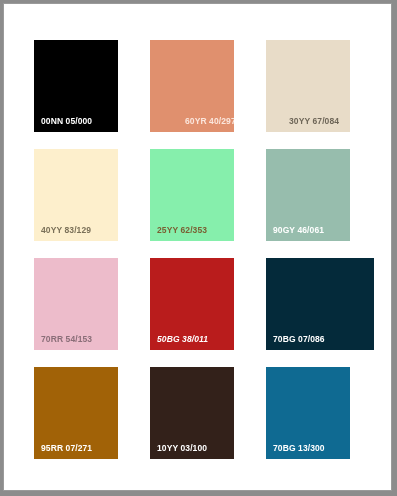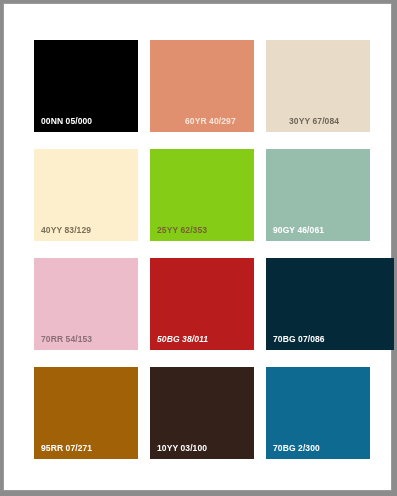--- a/index.html
+++ b/index.html
@@ -31,21 +31,21 @@
     width: 329px;
     height: 420px;
     display: grid;
     grid-template-columns: repeat(3, 92px);
     grid-template-rows: repeat(4, 92px);
     column-gap: 24px;
     row-gap: 17px;
   }
   .swatch {
     position: relative;
-    width: 104px;
+    width: 84px;
     height: 92px;
     overflow: hidden;
   }
   .swatch-label {
     position: absolute;
     left: 7px;
     bottom: 7px;
     font-size: 8.5px;
     font-weight: bold;
     letter-spacing: 0.1px;
@@ -63,21 +63,21 @@
       </div>
       <div class="swatch" style="background: rgb(224, 144, 110);">
         <span class="swatch-label" style="color: rgb(251, 230, 220); padding-left: 28px;">60YR 40/297</span>
       </div>
       <div class="swatch" style="background: rgb(232, 220, 200);">
         <span class="swatch-label" style="color: rgb(110, 102, 88); margin-left: 16px;">30YY 67/084</span>
       </div>
       <div class="swatch" style="background: rgb(253, 239, 204);">
         <span class="swatch-label" style="color: rgb(122, 112, 88);">40YY 83/129</span>
       </div>
-      <div class="swatch" style="background: #84cc16;">
+      <div class="swatch" style="background: #86efac;">
         <span class="swatch-label" style="color: rgb(122, 95, 51);">25YY 62/353</span>
       </div>
       <div class="swatch" style="background: rgb(151, 189, 173);">
         <span class="swatch-label" style="color: rgb(255, 255, 255); margin-top: 16px;">90GY 46/061</span>
       </div>
       <div class="swatch" style="background: rgb(237, 188, 203); text-align: right;">
         <span class="swatch-label" style="color: rgb(138, 110, 120);">70RR 54/153</span>
       </div>
       <div class="swatch" style="background: #b91c1c; font-style: italic;">
         <span class="swatch-label" style="color: rgb(255, 255, 255);">50BG 38/011</span>
@@ -85,16 +85,16 @@
       <div class="swatch" style="background: rgb(4, 42, 58); padding-left: 24px;">
         <span class="swatch-label" style="color: rgb(255, 255, 255);">70BG 07/086</span>
       </div>
       <div class="swatch" style="background: #a16207;">
         <span class="swatch-label" style="color: rgb(255, 255, 255);">95RR 07/271</span>
       </div>
       <div class="swatch" style="background: rgb(51, 33, 26);">
         <span class="swatch-label" style="color: rgb(255, 255, 255);">10YY 03/100</span>
       </div>
       <div class="swatch" style="background: rgb(15, 106, 146);">
-        <span class="swatch-label" style="color: rgb(255, 255, 255);">70BG 2/300</span>
+        <span class="swatch-label" style="color: rgb(255, 255, 255);">70BG 13/300</span>
       </div>
     </div>
 </div>
 
 </body></html>

